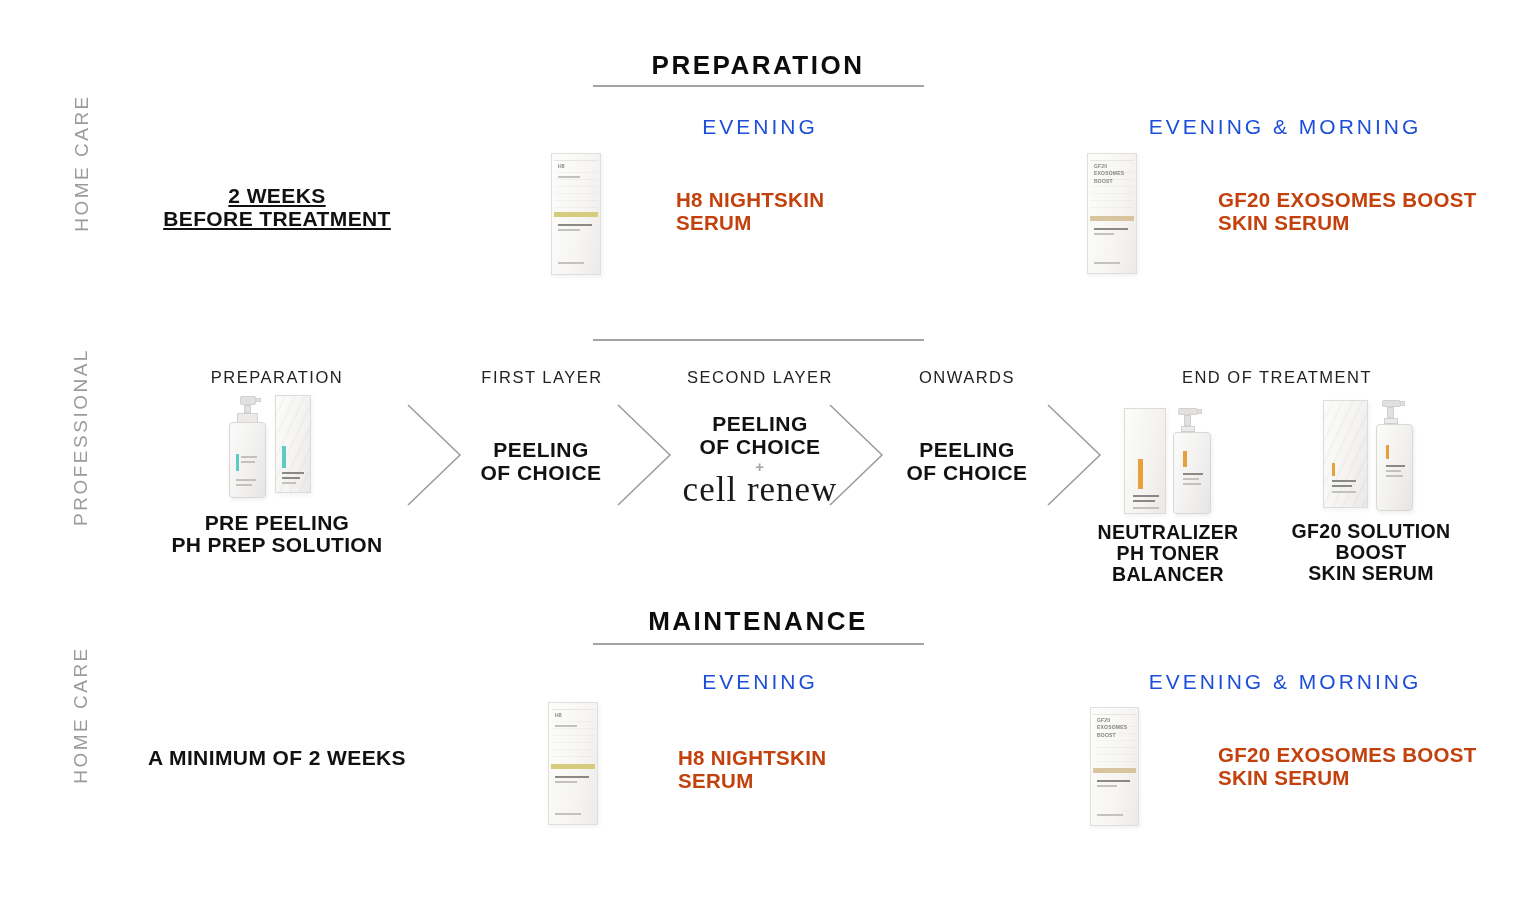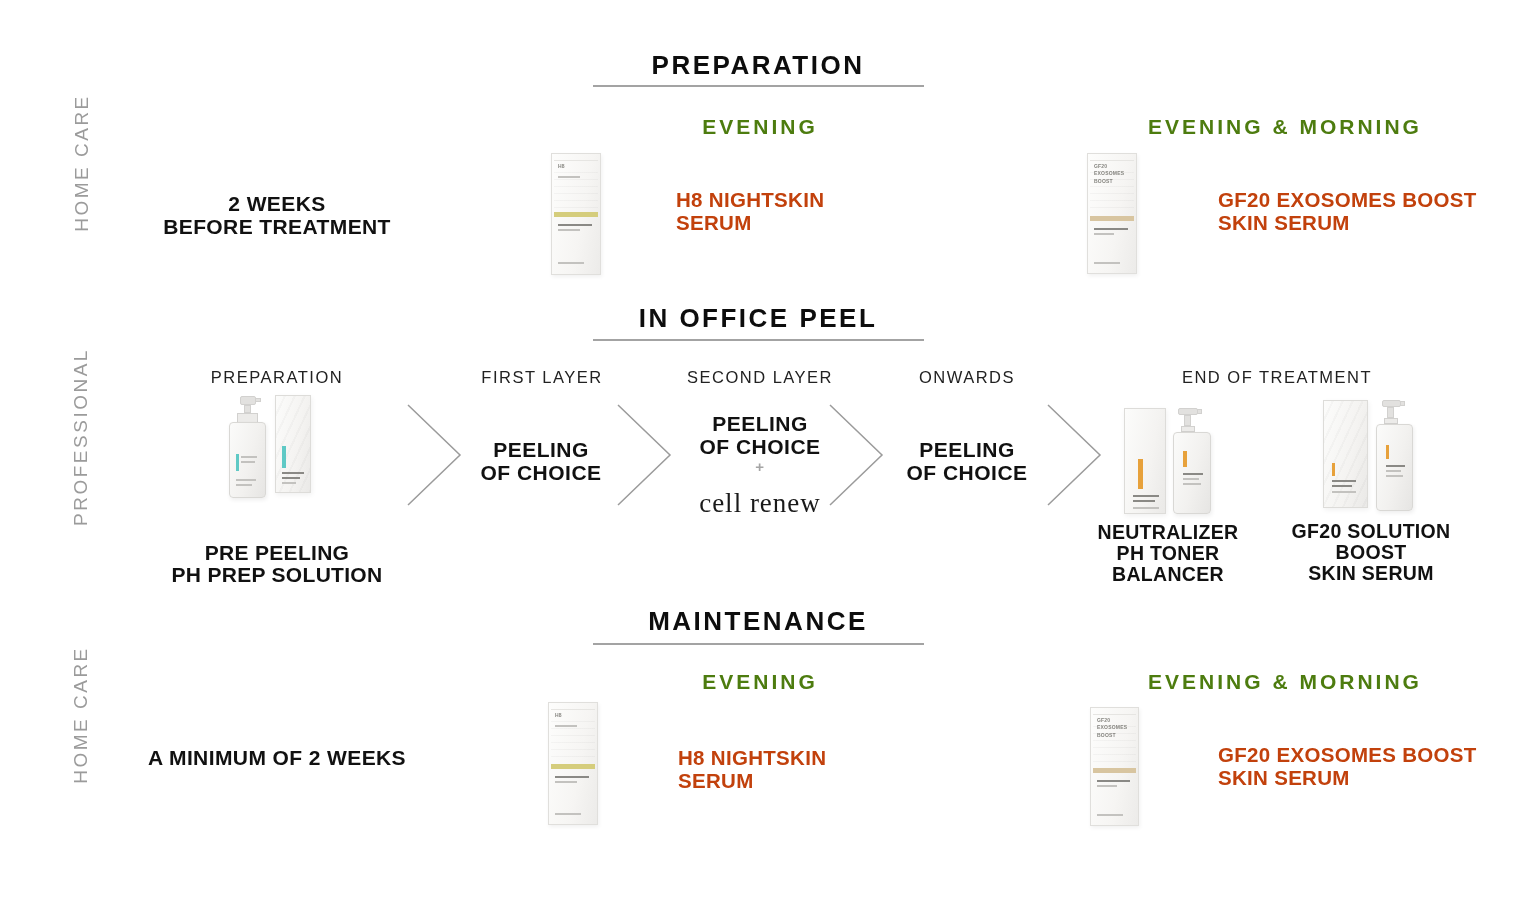--- a/index.html
+++ b/index.html
@@ -17,21 +17,21 @@
   .section-title{
     position:absolute;width:400px;text-align:center;
     font-size:26px;font-weight:800;letter-spacing:2.5px;color:#0d0d0d;
     white-space:nowrap;
   }
   .title-underline{
     position:absolute;height:2px;background:#a3a3a3;
   }
   .time-header{
     position:absolute;width:400px;text-align:center;
-    font-size:21px;font-weight:700;letter-spacing:3px;color:#4d7c0f;
+    font-size:21px;font-weight:400;letter-spacing:3px;color:#1d4ed8;
     white-space:nowrap;
   }
   .bold-note{
     position:absolute;width:360px;text-align:center;
     font-size:21px;font-weight:800;line-height:23px;letter-spacing:0.4px;color:#111;
   }
   .product-name{
     position:absolute;text-align:left;
     font-size:20.5px;font-weight:800;line-height:23px;letter-spacing:0.3px;color:#c2410c;
     white-space:nowrap;
@@ -41,21 +41,21 @@
     font-size:16.5px;font-weight:500;letter-spacing:1.5px;color:#222;
     white-space:nowrap;
   }
   .peeling-text{
     position:absolute;width:220px;text-align:center;
     font-size:21px;font-weight:800;line-height:23px;letter-spacing:0.5px;color:#111;
   }
   .plus-sign{font-size:15px;font-weight:700;color:#a5a5a5;line-height:14px;margin-top:2px;}
   .cell-renew{
     font-family:"Liberation Serif","DejaVu Serif",serif;
-    font-size:27px;font-weight:400;letter-spacing:1px;color:#1a1a1a;line-height:30px;margin-top:14px;
+    font-size:35px;font-weight:400;letter-spacing:1px;color:#1a1a1a;line-height:30px;margin-top:1px;
   }
   .end-caption{
     position:absolute;width:220px;text-align:center;
     font-size:19.5px;font-weight:800;line-height:21px;letter-spacing:0.3px;color:#111;
   }
   .pre-caption{
     position:absolute;width:220px;text-align:center;
     font-size:21px;font-weight:800;line-height:22px;letter-spacing:0.3px;color:#111;
   }
   
@@ -110,21 +110,21 @@
   <div class="side-label" style="left:-18px;top:152px;">HOME CARE</div>
   <div class="side-label" style="left:-19px;top:426px;">PROFESSIONAL</div>
   <div class="side-label" style="left:-19px;top:704px;">HOME CARE</div>
 
   <div class="section-title" style="left:558px;top:50px;">PREPARATION</div>
   <div class="title-underline" style="left:593px;top:85px;width:331px;"></div>
 
   <div class="time-header" style="left:560px;top:115px;">EVENING</div>
   <div class="time-header" style="left:1085px;top:115px;">EVENING &amp; MORNING</div>
 
-  <div class="bold-note" style="left:97px;top:192px;">
+  <div class="bold-note" style="left:97px;top:184px;text-decoration:underline;">
     <div>2 WEEKS</div>
     <div>BEFORE TREATMENT</div>
   </div>
 
   <div class="slim-box" style="left:551px;top:153px;width:50px;height:122px;">
     <div class="seam"></div>
     <div class="ridges"></div>
     <div class="box-top-label">H8</div>
     <div class="tline" style="left:6px;top:22px;width:22px;"></div>
     <div class="band yellow" style="top:58px;"></div>
@@ -144,21 +144,20 @@
     <div class="band beige" style="top:62px;"></div>
     <div class="tline dark" style="left:6px;top:74px;width:34px;"></div>
     <div class="tline" style="left:6px;top:79px;width:20px;"></div>
     <div class="tline" style="left:6px;top:108px;width:26px;"></div>
   </div>
   <div class="product-name" style="left:1218px;top:188px;">
     <div>GF20 EXOSOMES BOOST</div>
     <div>SKIN SERUM</div>
   </div>
 
-  <div class="section-title" style="left:558px;top:303px;">IN OFFICE PEEL</div>
   <div class="title-underline" style="left:593px;top:339px;width:331px;"></div>
 
   <div class="col-label" style="left:157px;top:368px;">PREPARATION</div>
   <div class="col-label" style="left:422px;top:368px;">FIRST LAYER</div>
   <div class="col-label" style="left:640px;top:368px;">SECOND LAYER</div>
   <div class="col-label" style="left:847px;top:368px;">ONWARDS</div>
   <div class="col-label" style="left:1157px;top:368px;">END OF TREATMENT</div>
 
   <div style="position:absolute;left:228px;top:396px;width:85px;height:102px;">
     <div class="metal" style="left:12px;top:0;width:16px;height:9px;border-radius:2px;"></div>
@@ -173,21 +172,21 @@
       <div class="tline" style="left:6px;top:61px;width:16px;"></div>
     </div>
   </div>
 
   <div class="pack-box diag" style="left:275px;top:395px;width:36px;height:98px;">
     <div class="accent-bar teal" style="left:6px;top:50px;width:4px;height:22px;"></div>
     <div class="tline dark" style="left:6px;top:76px;width:22px;"></div>
     <div class="tline dark" style="left:6px;top:81px;width:18px;"></div>
     <div class="tline" style="left:6px;top:86px;width:14px;"></div>
   </div>
-  <div class="pre-caption" style="left:167px;top:542px;">
+  <div class="pre-caption" style="left:167px;top:512px;">
     <div>PRE PEELING</div>
     <div>PH PREP SOLUTION</div>
   </div>
 
   <svg class="chevron" style="left:406px;top:403px;" width="56" height="104" viewBox="0 0 56 104">
       <polyline points="2,2 54,52 2,102" fill="none" stroke="#9b9b9b" stroke-width="1.5"></polyline>
     </svg>
   <svg class="chevron" style="left:616px;top:403px;" width="56" height="104" viewBox="0 0 56 104">
       <polyline points="2,2 54,52 2,102" fill="none" stroke="#9b9b9b" stroke-width="1.5"></polyline>
     </svg>

